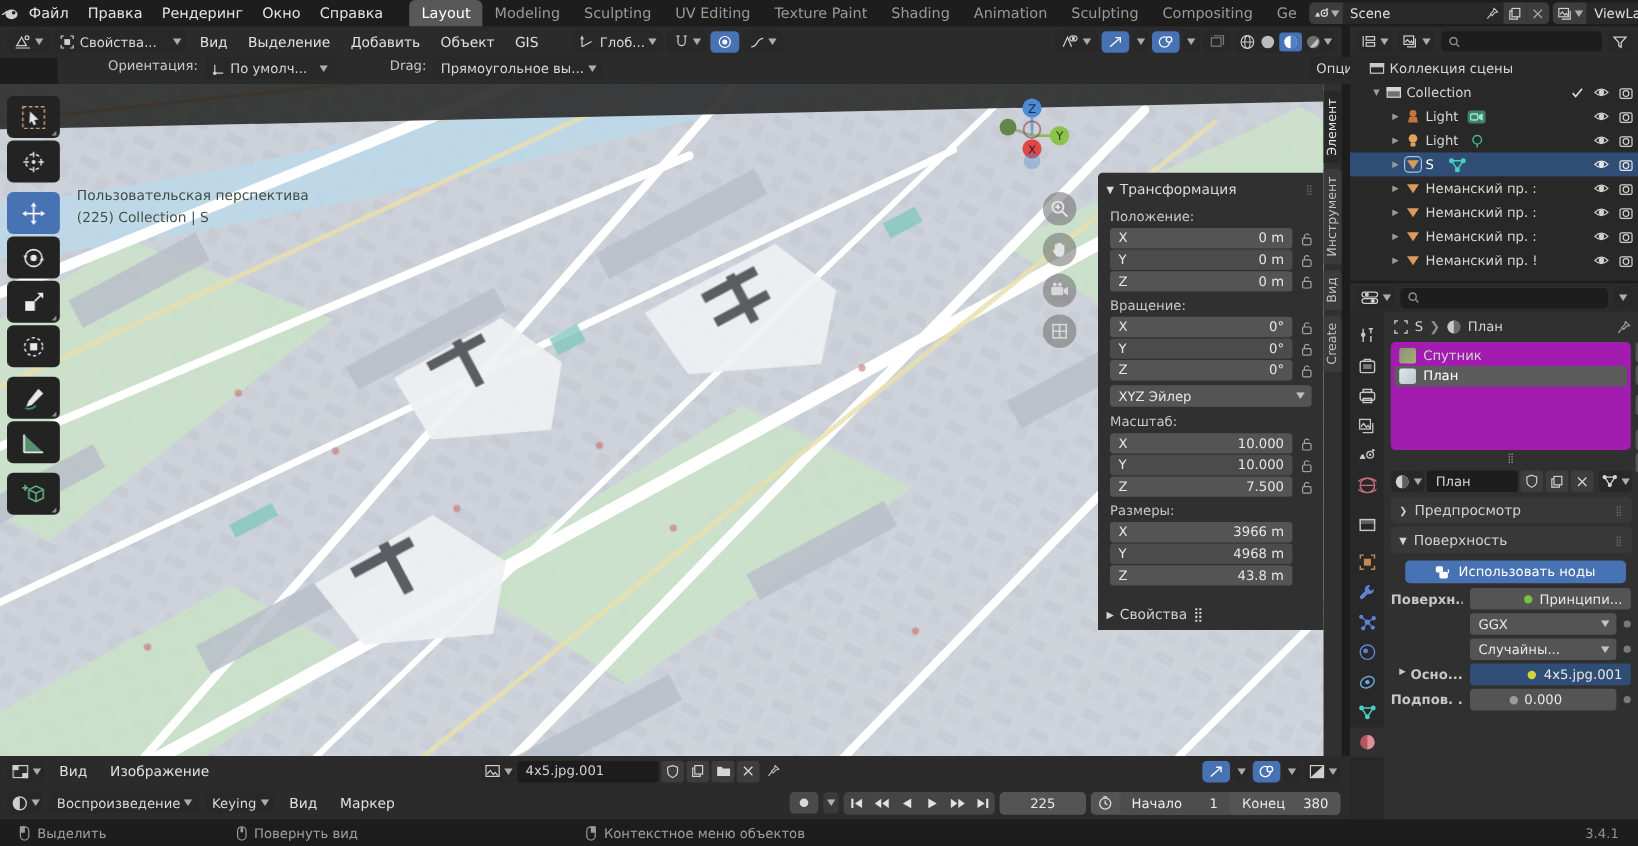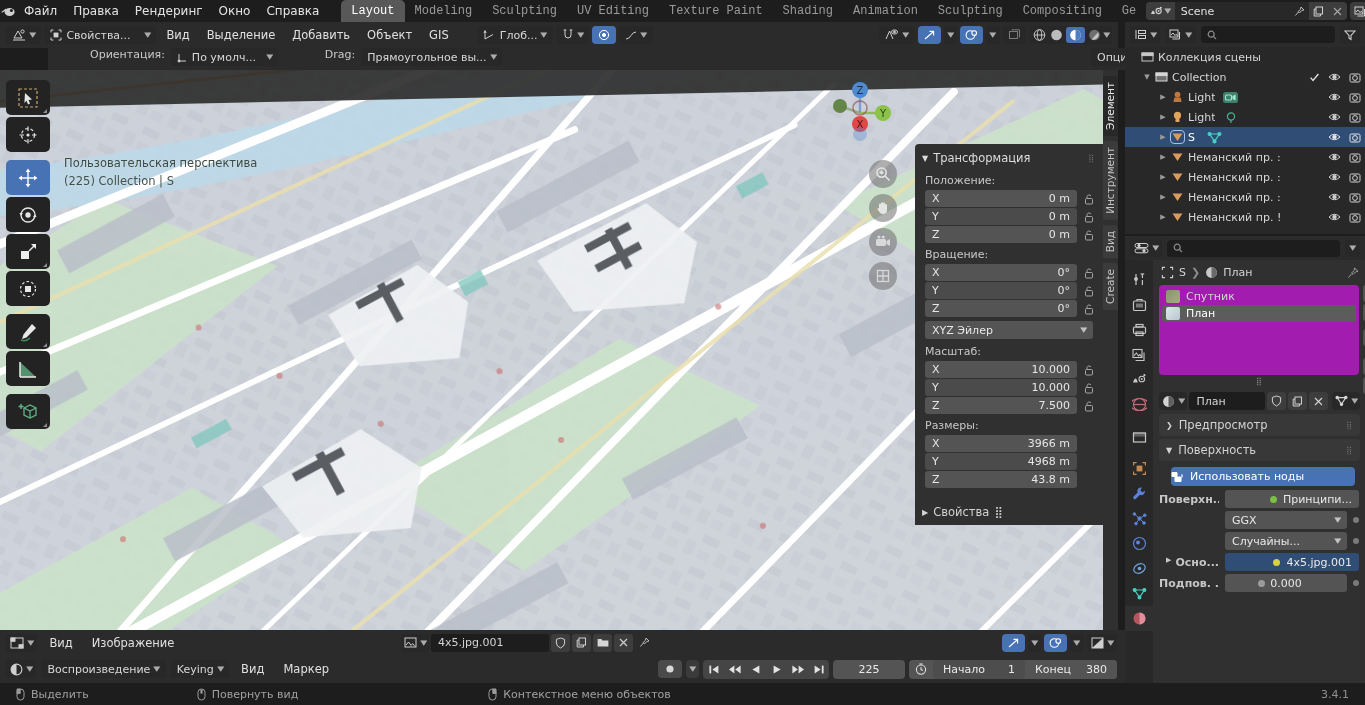--- a/index.html
+++ b/index.html
@@ -16,21 +16,21 @@
   .chev { font-size:7px; opacity:.75; transform:scaleX(1.3); }
   .ico { display:inline-block; }
   svg { display:block; }
 
   
   #topbar { position:absolute; left:0; top:0; width:1365px; height:22px; background:#1d1d1d;
             display:flex; align-items:center; }
   #blender-logo { width:30px; display:flex; justify-content:center; align-items:center; }
   .menu-item { padding:2px 8px; color:#e4e4e4; font-size:12px; white-space:nowrap; }
   .wstabs { display:flex; align-items:center; margin-left:14px; height:22px; }
-  .wstab { padding:4px 10px; font-size:12px; color:#9a9a9a; height:22px; line-height:14px; white-space:nowrap;font-family:Liberation Mono, monospace;}
+  .wstab { padding:4px 10px; font-size:12px; color:#9a9a9a; height:22px; line-height:14px; white-space:nowrap;}
   .wstab.active { background:#585858; color:#ffffff; border-radius:5px 5px 0 0;}
   .topright { margin-left:auto; display:flex; align-items:center; gap:3px; padding-right:4px;}
   .idblock { display:flex; align-items:center; background:#282828; border-radius:4px; height:18px; }
   .idblock .pre { background:#3d3d3d; border-radius:4px 0 0 4px; height:18px; display:flex;
                   align-items:center; gap:2px; padding:0 4px;}
   .idblock .name { padding:0 8px 0 6px; min-width:115px; font-size:11px; color:#e0e0e0;}
   .sq { width:19px; height:18px; display:flex; align-items:center; justify-content:center;
         background:#3d3d3d; }
   .sq.last { border-radius:0 4px 4px 0; }
 
@@ -122,21 +122,21 @@
   .slotbtns { position:absolute; right:-22px; top:0; display:flex; flex-direction:column; gap:2px;}
   .sbtn { width:18px; height:17px; background:#545454; border-radius:3px; display:flex;
           align-items:center; justify-content:center; color:#ddd; font-size:12px;}
   .matbar { display:flex; align-items:center; gap:2px; margin:6px 5px 4px 6px;}
   .matname { flex:1; height:18px; background:#1d1d1d; border-radius:3px; display:flex; align-items:center;
              padding:0 7px; font-size:11px;}
   .acc { margin:3px 5px 0 6px; background:#383838; border-radius:4px; display:flex; align-items:center;
          gap:6px; padding:4px 7px; font-size:11.5px;}
   .acc .grip { margin-left:auto; color:#6e6e6e; letter-spacing:1px; font-size:8px;}
   .usenodes { margin:6px 10px 4px 18px; height:19px; background:#4772b3; border-radius:4px;
-              display:flex; align-items:center; justify-content:flex-start; gap:6px; color:#fff; font-size:11px;}
+              display:flex; align-items:center; justify-content:center; gap:6px; color:#fff; font-size:11px;}
   .prow { display:flex; align-items:center; gap:6px; margin:3px 6px 0 6px; font-size:11px;}
   .plabel { width:60px; text-align:right; color:#c6c6c6; white-space:nowrap; overflow:hidden;font-weight:bold;}
   .pval { flex:1; height:18px; background:#545454; border-radius:3px; display:flex; align-items:center;
           gap:6px; padding:0 7px; color:#e8e8e8;justify-content:flex-end;}
   .pval.link { background:#2f4d75; }
   .pval.center { justify-content:center;}
   .dot { width:7px; height:7px; border-radius:50%; }
   .anidot { width:6px; height:6px; border-radius:50%; background:#7a7a7a;}
 
   

